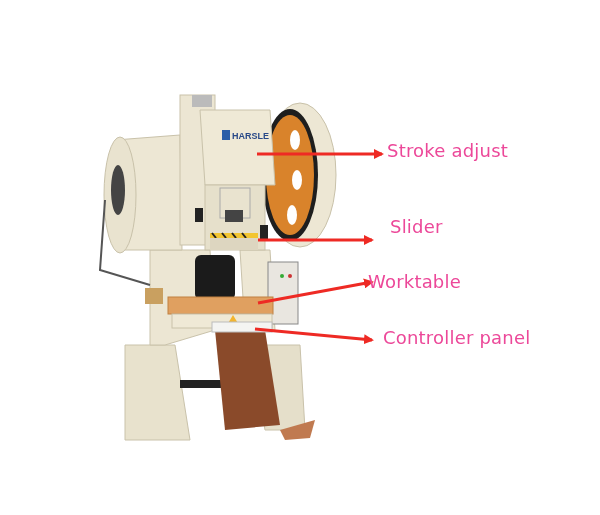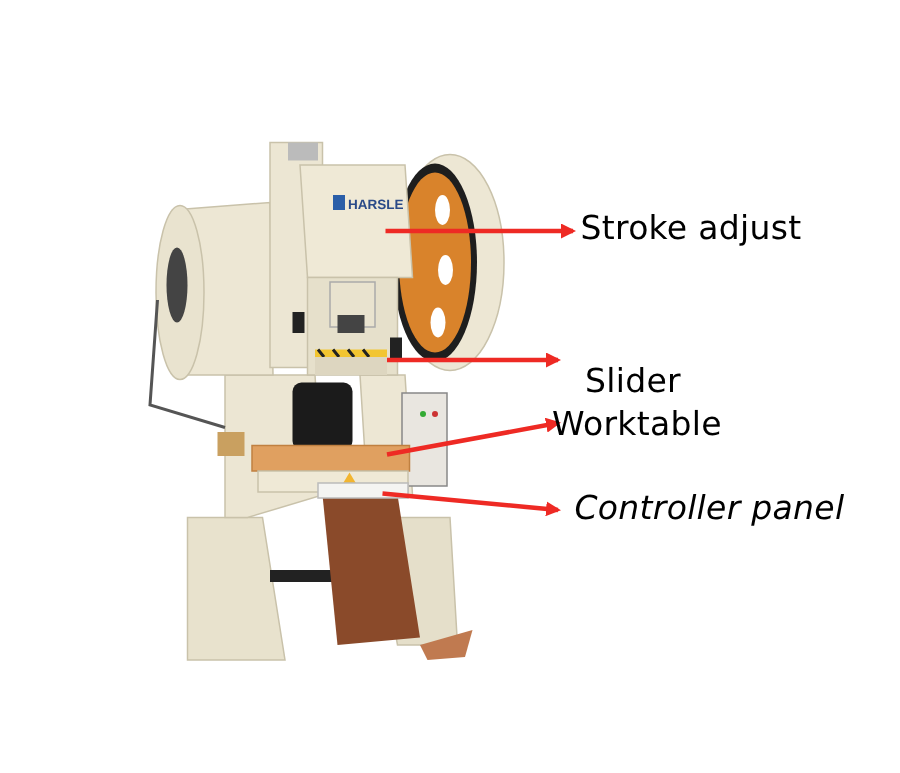--- a/index.html
+++ b/index.html
@@ -1,17 +1,17 @@
 <!DOCTYPE html>
 <html><head>
 <meta charset="utf-8">
 <style>
   html,body{margin:0;padding:0;background:#fff;}
   body{width:600px;height:515px;position:relative;overflow:hidden;font-family:"DejaVu Sans",sans-serif;}
-  .label{position:absolute;font-size:22px;color:#000000;white-space:nowrap;letter-spacing:0.2px;}
+  .label{position:absolute;font-size:18px;color:#ec4899;white-space:nowrap;letter-spacing:0.2px;}
   svg{position:absolute;left:0;top:0;}
 </style>
 </head>
 <body>
 
 <svg width="600" height="515" viewBox="0 0 600 515">
   <defs>
     <marker id="ah" markerWidth="10" markerHeight="10" refX="8" refY="5" orient="auto" markerUnits="userSpaceOnUse">
       <path d="M0,0 L10,5 L0,10 Z" fill="#ee2a24"></path>
     </marker>
@@ -79,15 +79,15 @@
 
   <g>
     <line x1="257" y1="154" x2="382" y2="154" stroke="#ee2a24" stroke-width="3" marker-end="url(#ah)"></line>
     <line x1="258" y1="240" x2="372" y2="240" stroke="#ee2a24" stroke-width="3" marker-end="url(#ah)"></line>
     <line x1="258" y1="303" x2="372" y2="282" stroke="#ee2a24" stroke-width="3" marker-end="url(#ah)"></line>
     <line x1="255" y1="329" x2="372" y2="340" stroke="#ee2a24" stroke-width="3" marker-end="url(#ah)"></line>
   </g>
 </svg>
 
 <div class="label" style="left:387px;top:140px;">Stroke adjust</div>
-<div class="label" style="left:390px;top:242px;">Slider</div>
+<div class="label" style="left:390px;top:216px;">Slider</div>
 <div class="label" style="left:368px;top:271px;">Worktable</div>
-<div class="label" style="left:383px;top:327px;font-style:italic;">Controller panel</div>
+<div class="label" style="left:383px;top:327px;">Controller panel</div>
 
 </body></html>

